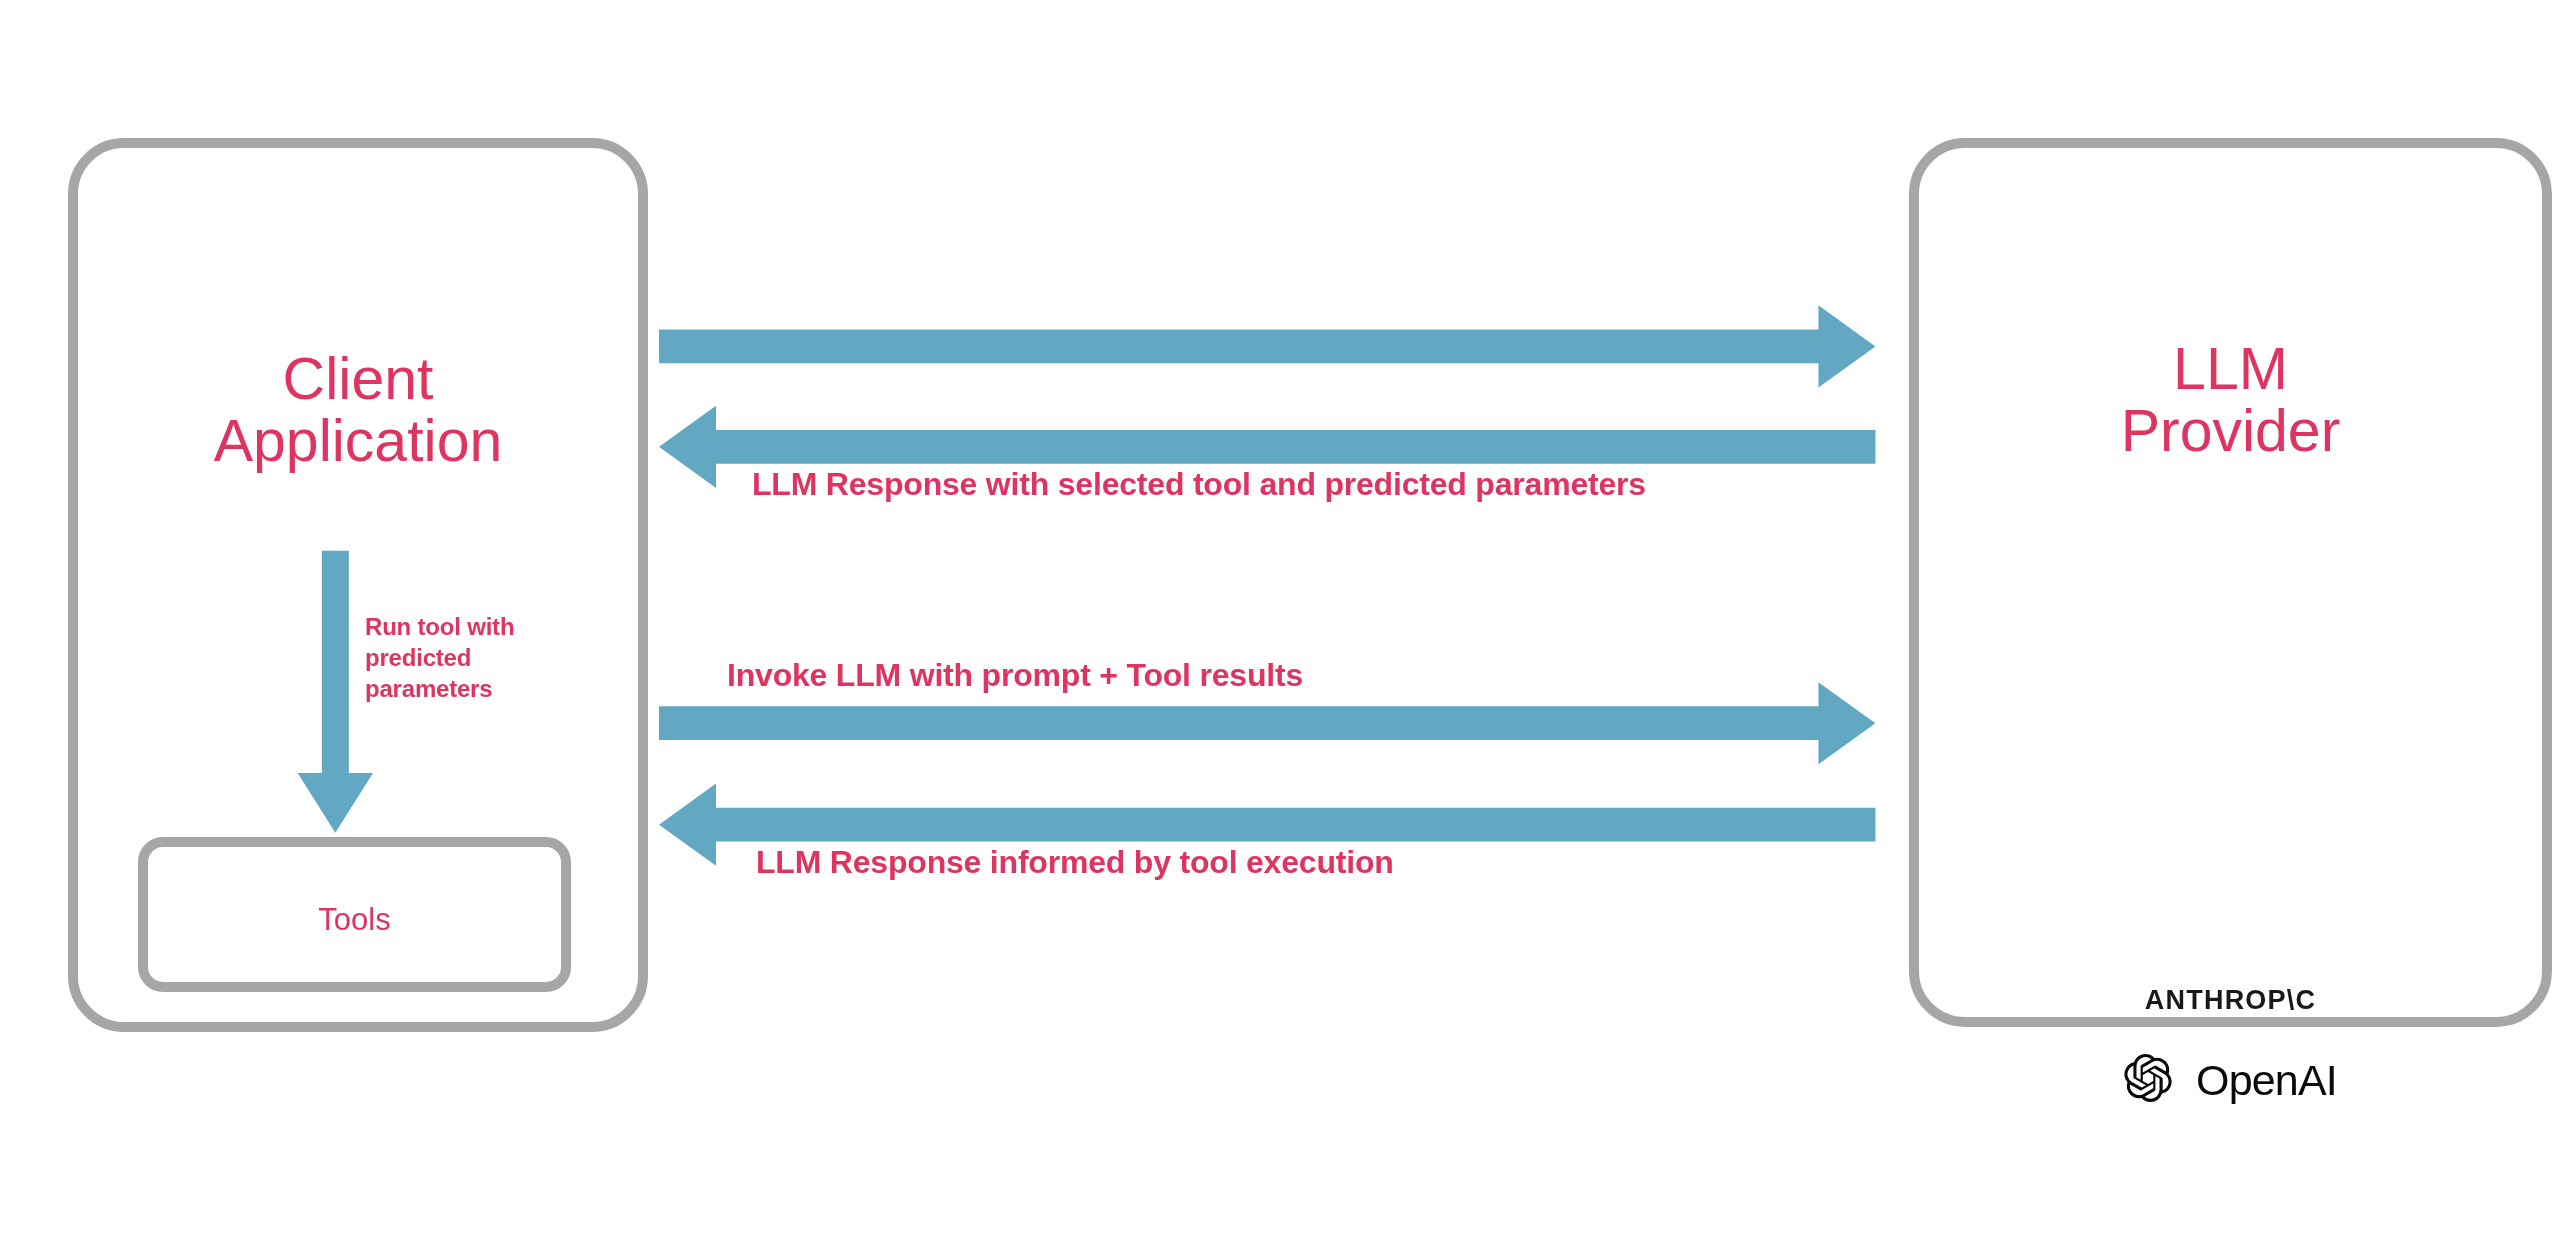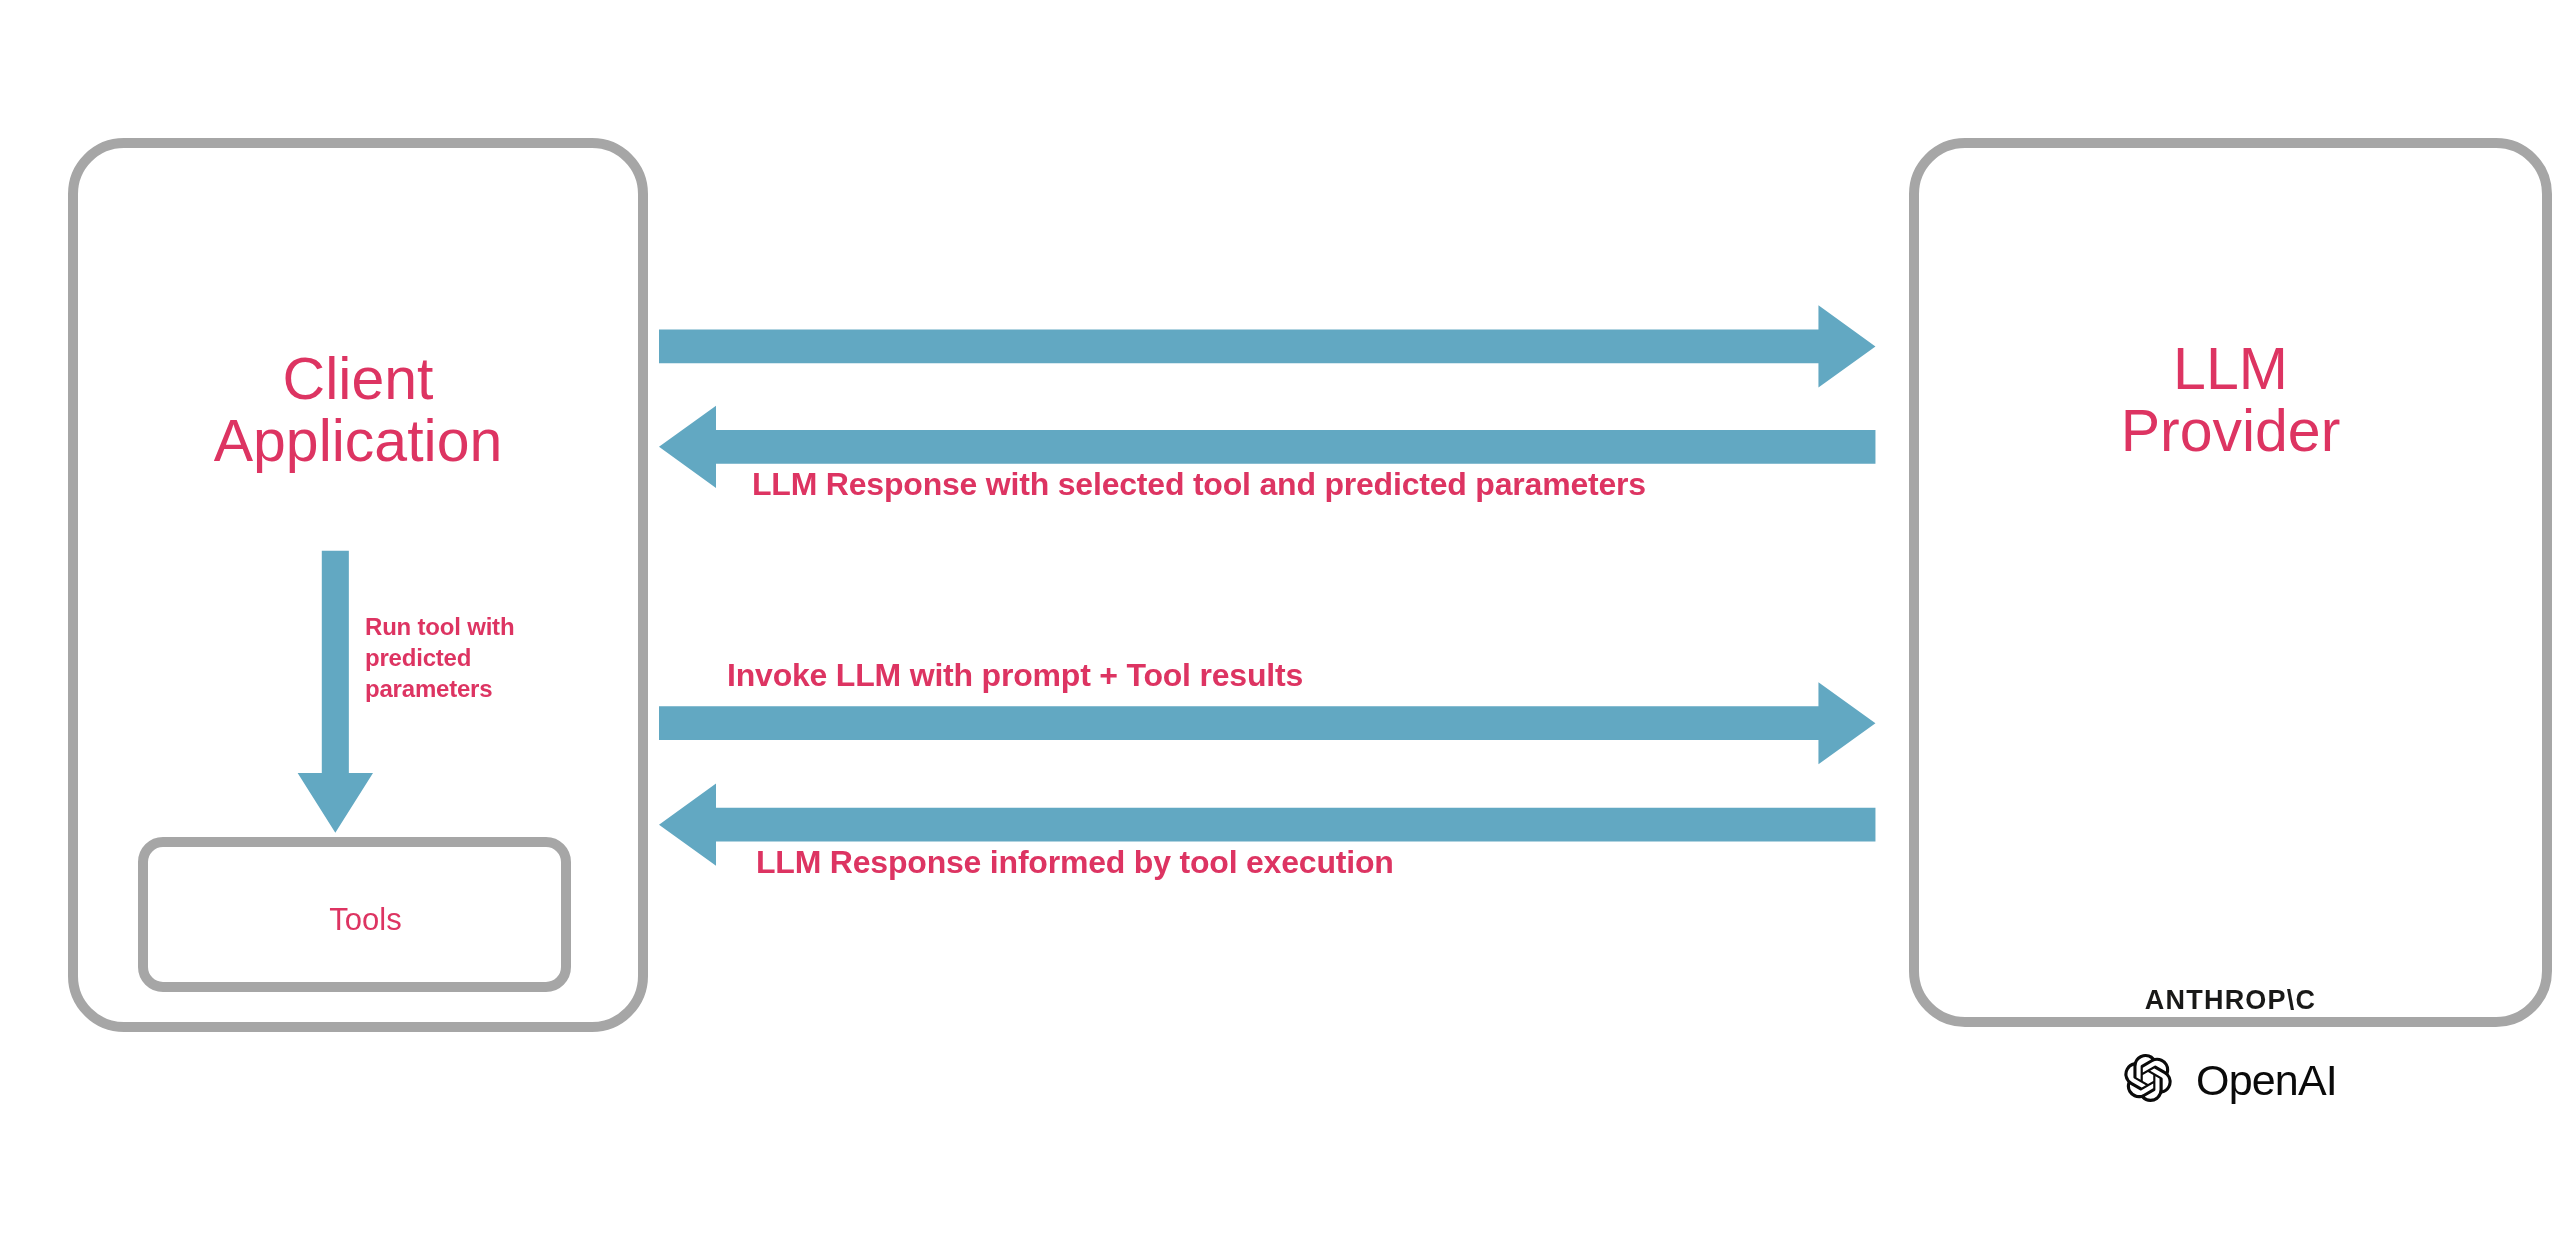--- a/index.html
+++ b/index.html
@@ -75,21 +75,20 @@
 
   .tools-label {
     position: absolute;
     width: 100%;
     top: 55px;
     left: 0;
     text-align: center;
     color: #dd3462;
     font-size: 31px;
     font-weight: 500;
-    padding-left: 11px;
   }
 
   
   #arrow-layer {
     position: absolute;
     left: 0;
     top: 0;
     width: 2576px;
     height: 1258px;
     pointer-events: none;

